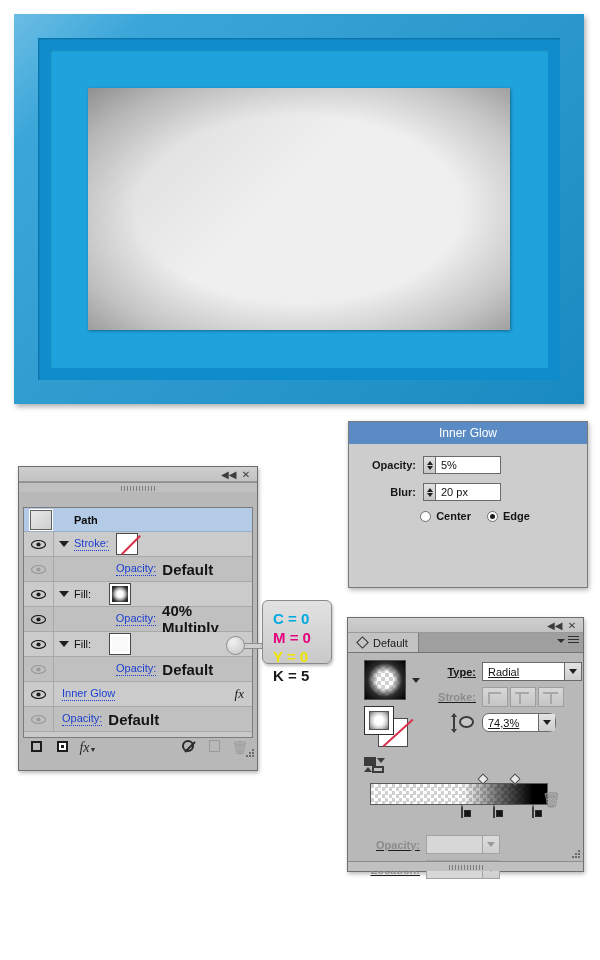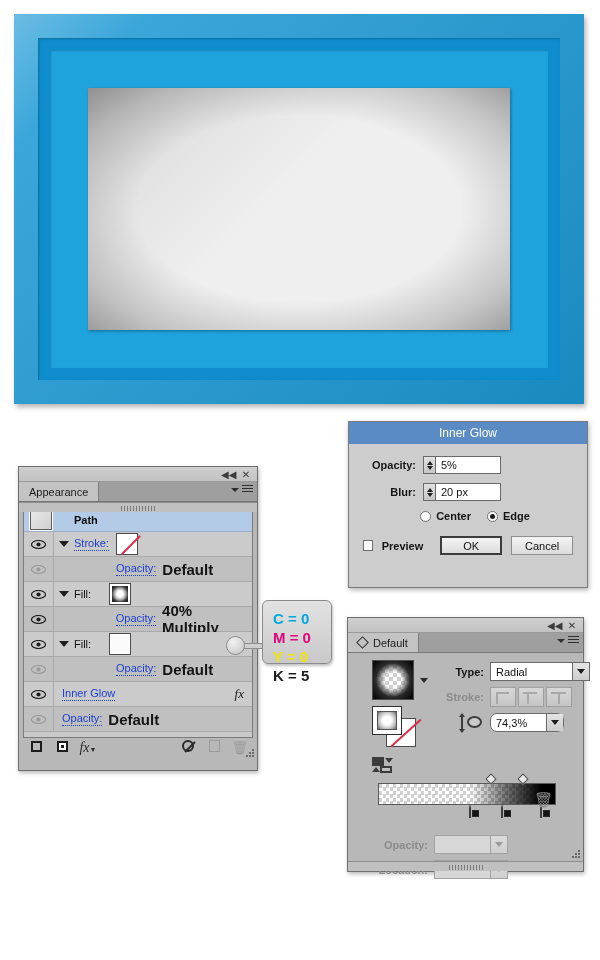--- a/index.html
+++ b/index.html
@@ -281,21 +281,21 @@
   .chklabel { font-size:11px; color:#141414; font-weight:bold; margin-right:8px; }
   .dbtn {
     height:19px; width:72px; background:linear-gradient(#f4f4f4,#dcdcdc);
     border:1px solid #8d8d8d; display:flex; align-items:center; justify-content:center;
     font-size:11px; color:#111;
   }
   .dbtn.default { border:2px solid #3c3c3c; }
 
   
   #gradient { left:347px; top:617px; width:237px; height:255px; }
-  #gradient .g-body { position:absolute; left:0; right:0; top:36px; bottom:10px; padding:6px 24px; }
+  #gradient .g-body { position:absolute; left:0; right:0; top:36px; bottom:10px; padding:6px 16px;text-decoration:underline; }
   .g-thumb {
     width:44px; height:40px; border:1px solid #4b4b4b;
     background:
       radial-gradient(circle at 50% 50%, rgba(255,255,255,0) 0 22%, rgba(255,255,255,.15) 30%, #2a2a2a 62%, #000 100%),
       repeating-conic-gradient(#ffffff 0% 25%, #cfcfcf 0% 50%) 0 0/8px 8px;
   }
   .g-thumb-caret {
     width:0;height:0;border-left:4px solid transparent;border-right:4px solid transparent;
     border-top:5px solid #2b2b2b; margin-left:6px;
   }
@@ -418,33 +418,20 @@
       </div>
     </div>
   </div>
 </div>
 
 <div class="panel" id="appearance">
   <div class="panel-titlebar">
     <span class="tb-btn" style="right:22px;">◀◀</span>
     <span class="tb-btn" style="right:4px;">✕</span>
   </div>
-  <div class="panel-tabrow">
-    <div class="panel-tab">
-      <span>Appearance</span>
-    </div>
-    <div class="panel-menu">
-      <span class="menu-caret"></span>
-      <span class="menu-lines">
-          <i></i>
-          <i></i>
-          <i></i>
-        </span>
-    </div>
-  </div>
 
   <div class="list">
 
     <div class="ap-row header">
       <div class="path-thumb"></div>
       <span class="path-title">Path</span>
     </div>
 
     <div class="ap-row light">
       <div class="eye-cell">
@@ -604,30 +591,20 @@
       <span class="radio">
         <span class="rdot"></span>
         <span>Center</span>
       </span>
       <span class="radio">
         <span class="rdot on"></span>
         <span>Edge</span>
       </span>
     </div>
 
-    <div class="btnrow">
-      <span class="chk"></span>
-      <span class="chklabel">Preview</span>
-      <span class="dbtn default">
-        <span>OK</span>
-      </span>
-      <span class="dbtn">
-        <span>Cancel</span>
-      </span>
-    </div>
 
   </div>
 </div>
 
 <div class="panel" id="gradient">
   <div class="panel-titlebar">
     <span class="tb-btn" style="right:22px;">◀◀</span>
     <span class="tb-btn" style="right:4px;">✕</span>
   </div>
   <div class="panel-tabrow">

